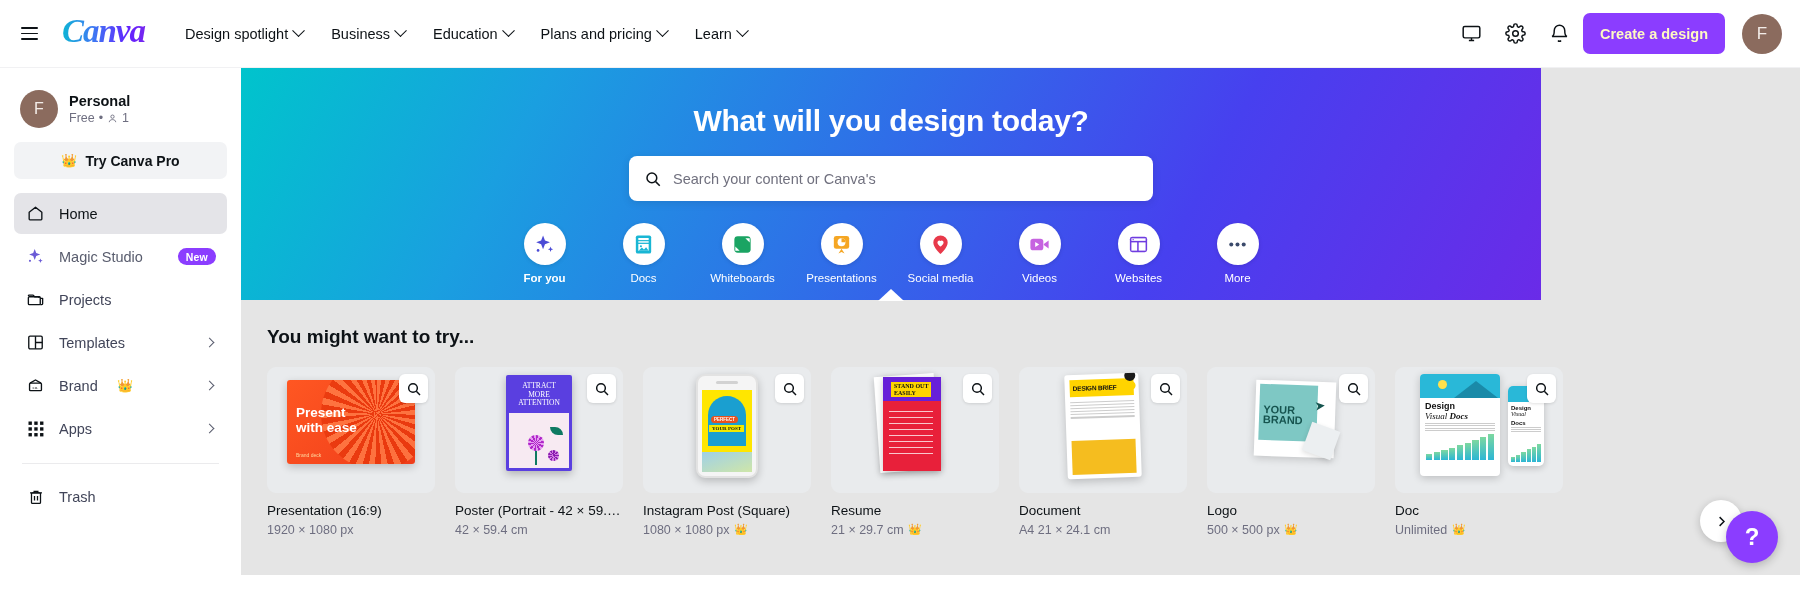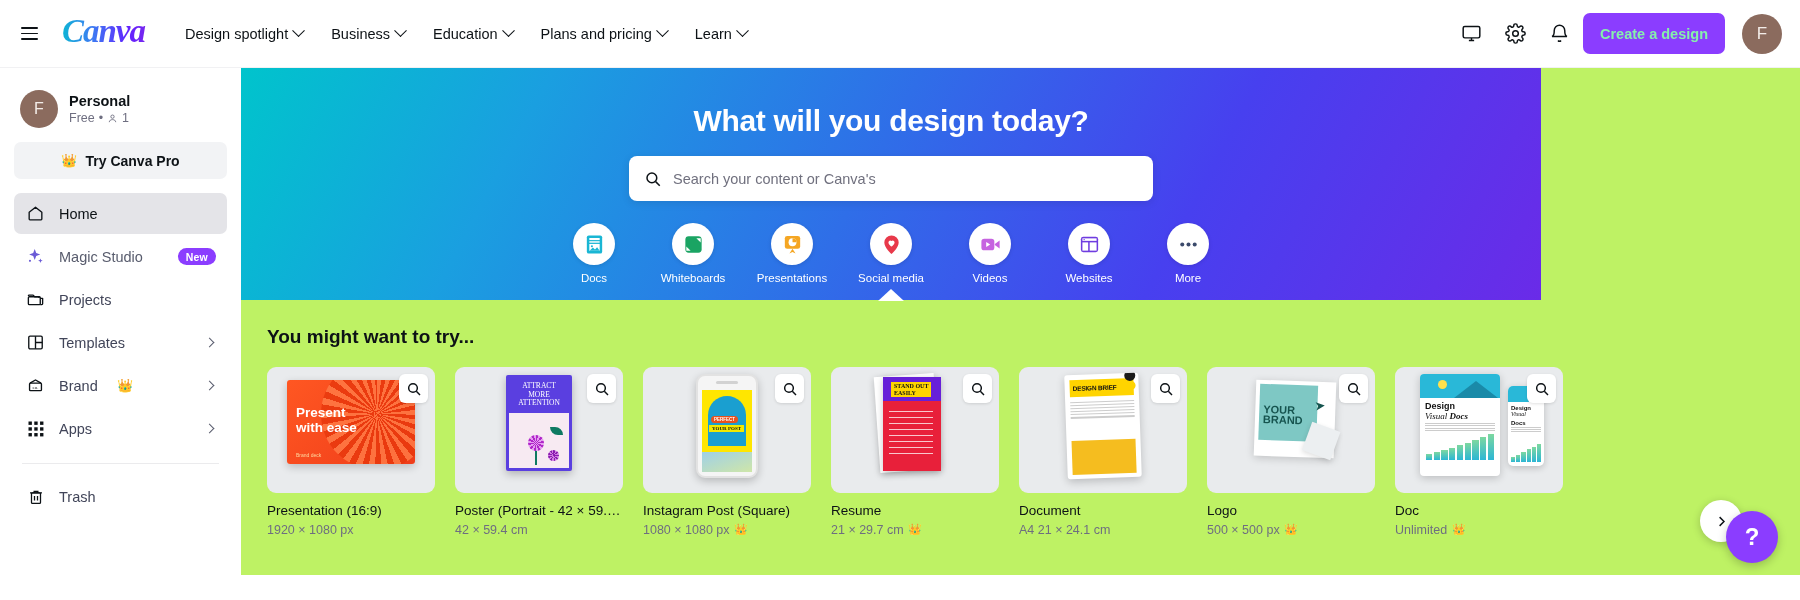--- a/index.html
+++ b/index.html
@@ -42,21 +42,21 @@
     padding: 9px 12px; border-radius: 6px; cursor: pointer; white-space: nowrap;
   }
   .caret { width: 9px; height: 9px; border-right: 1.6px solid #0d1216; border-bottom: 1.6px solid #0d1216;
            transform: rotate(45deg) translate(-2px,-2px); }
   .topright { margin-left: auto; display: flex; align-items: center; gap: 4px; }
   .iconbtn {
     width: 40px; height: 40px; border-radius: 8px; display: flex;
     align-items: center; justify-content: center; cursor: pointer; color: #0d1216;
   }
   .create-btn {
-    background: #8b3dff; color: #86efac; border: none; border-radius: 7px;
+    background: #8b3dff; color: #fef9c3; border: none; border-radius: 7px;
     font-family: "Liberation Sans", sans-serif;
     font-size: 14.5px; font-weight: bold; padding: 0 17px; height: 41px;
     margin-left: 0; cursor: pointer; white-space: nowrap;
   }
   .avatar-top {
     width: 40px; height: 40px; border-radius: 50%; background: #8b6b5e;
     color: #f3ece8; font-size: 17px; font-weight: 500;
     display: flex; align-items: center; justify-content: center;
     margin-left: 13px; cursor: pointer;
   }
@@ -92,21 +92,21 @@
   .badge-new {
     background: #8b3dff; color: #fff; font-size: 10.5px; font-weight: bold;
     padding: 2.5px 8px; border-radius: 9px; letter-spacing: .2px;
   }
   .chev { width: 7px; height: 7px; border-right: 1.7px solid #585c6d; border-top: 1.7px solid #585c6d;
           transform: rotate(45deg); margin-right: 3px; }
   .crown-sm { font-size: 13px; }
   .side-divider { height: 1px; background: #ebebed; margin: 14px 8px 12px 8px; }
 
   
-  .main { position: absolute; top: 68px; left: 241px; width: 1559px; height: 507px; background: #bef264; overflow: hidden; }
+  .main { position: absolute; top: 68px; left: 241px; width: 1559px; height: 507px; background: #e5e5e5; overflow: hidden; }
 
   .hero {
     position: relative; height: 232px; width: 1300px; margin-left: 0;
     background: linear-gradient(118deg,#00c4cc 0%,#1a9fe0 22%,#2f6ee8 48%,#4740ef 72%,#6a2be8 100%);
     overflow: visible;
   }
   .hero-inner { position: relative; height: 100%; display: flex; flex-direction: column; align-items: center; }
   .hero h1 {
     font-size: 30px; font-weight: bold; color: #fff; margin-top: 36px;
     letter-spacing: -0.3px;
@@ -434,20 +434,30 @@
             <svg width="18" height="18" viewBox="0 0 24 24" fill="none" stroke="#0d1216" stroke-width="2">
               <circle cx="10.5" cy="10.5" r="6.5"></circle>
                 <path d="M15.5 15.5 21 21"></path>
             </svg>
           </span>
           <input type="text" placeholder="Search your content or Canva's" style="">
         </div>
 
         <div class="cats">
 
+          <div class="cat sel">
+            <div class="cat-ico">
+              <svg width="23" height="23" viewBox="0 0 24 24" fill="#4b4bd6">
+                <path d="M10.5 2.5l2 5.2 5.2 2-5.2 2-2 5.2-2-5.2-5.2-2 5.2-2z"></path>
+                <path d="M18.3 14.2l.75 2 2 .75-2 .75-.75 2-.75-2-2-.75 2-.75z"></path>
+                <circle cx="5.3" cy="18.2" r="1.4"></circle>
+              </svg>
+            </div>
+            <div class="cat-lbl">For you</div>
+          </div>
 
           <div class="cat">
             <div class="cat-ico">
               <svg width="23" height="23" viewBox="0 0 24 24" fill="#19b6d4">
                 <rect x="4" y="2.5" width="16" height="19" rx="2"></rect>
                 <rect x="6.6" y="5.2" width="10.8" height="2.2" fill="#fff"></rect>
                 <rect x="6.6" y="8.6" width="10.8" height="1.5" fill="#fff"></rect>
                 <rect x="6.6" y="11.4" width="10.8" height="7.2" fill="#fff"></rect>
                 <circle cx="9.3" cy="13.8" r="1.1" fill="#19b6d4"></circle>
                 <path d="M6.9 18.4l3.4-3.3 2.2 2.1 2.2-2.4 2.7 3.6z" fill="#19b6d4"></path>

